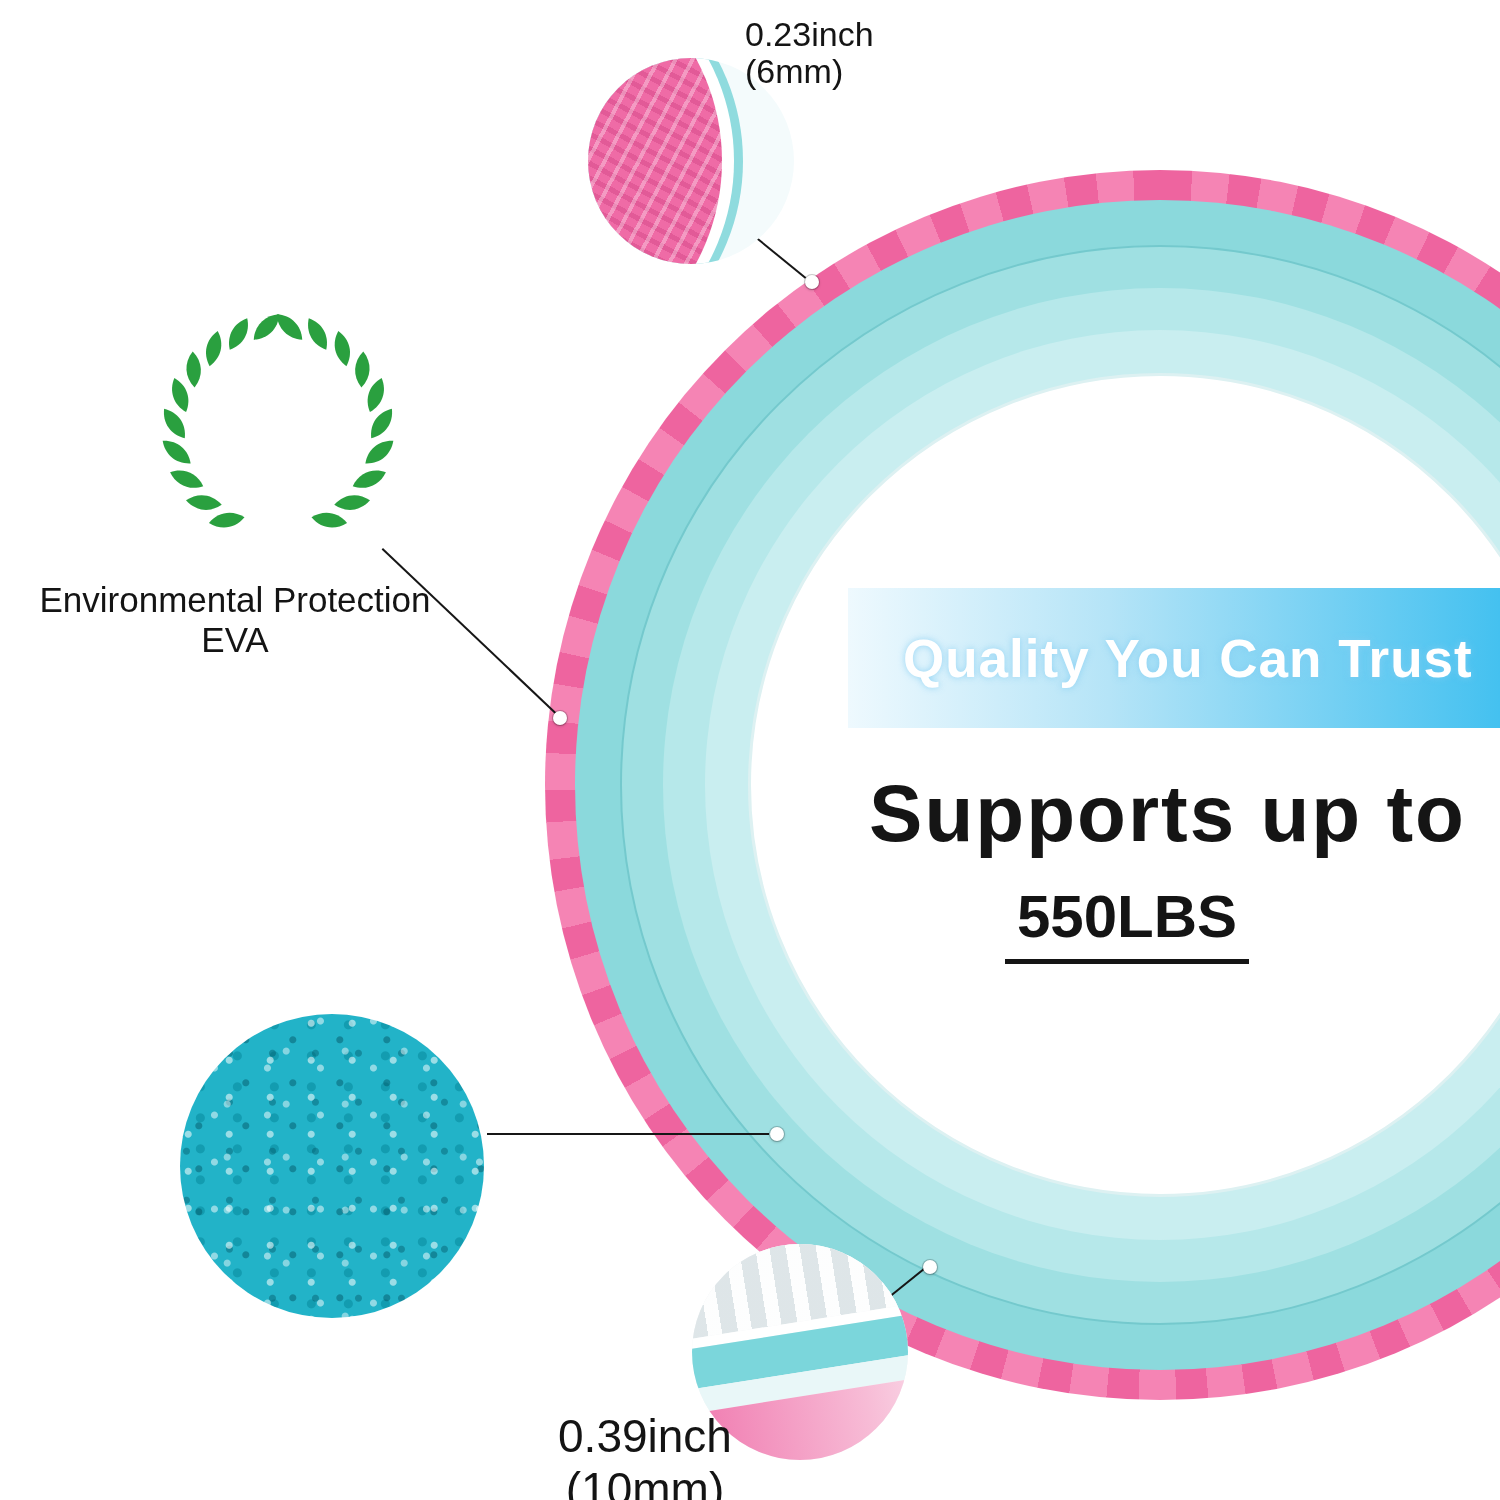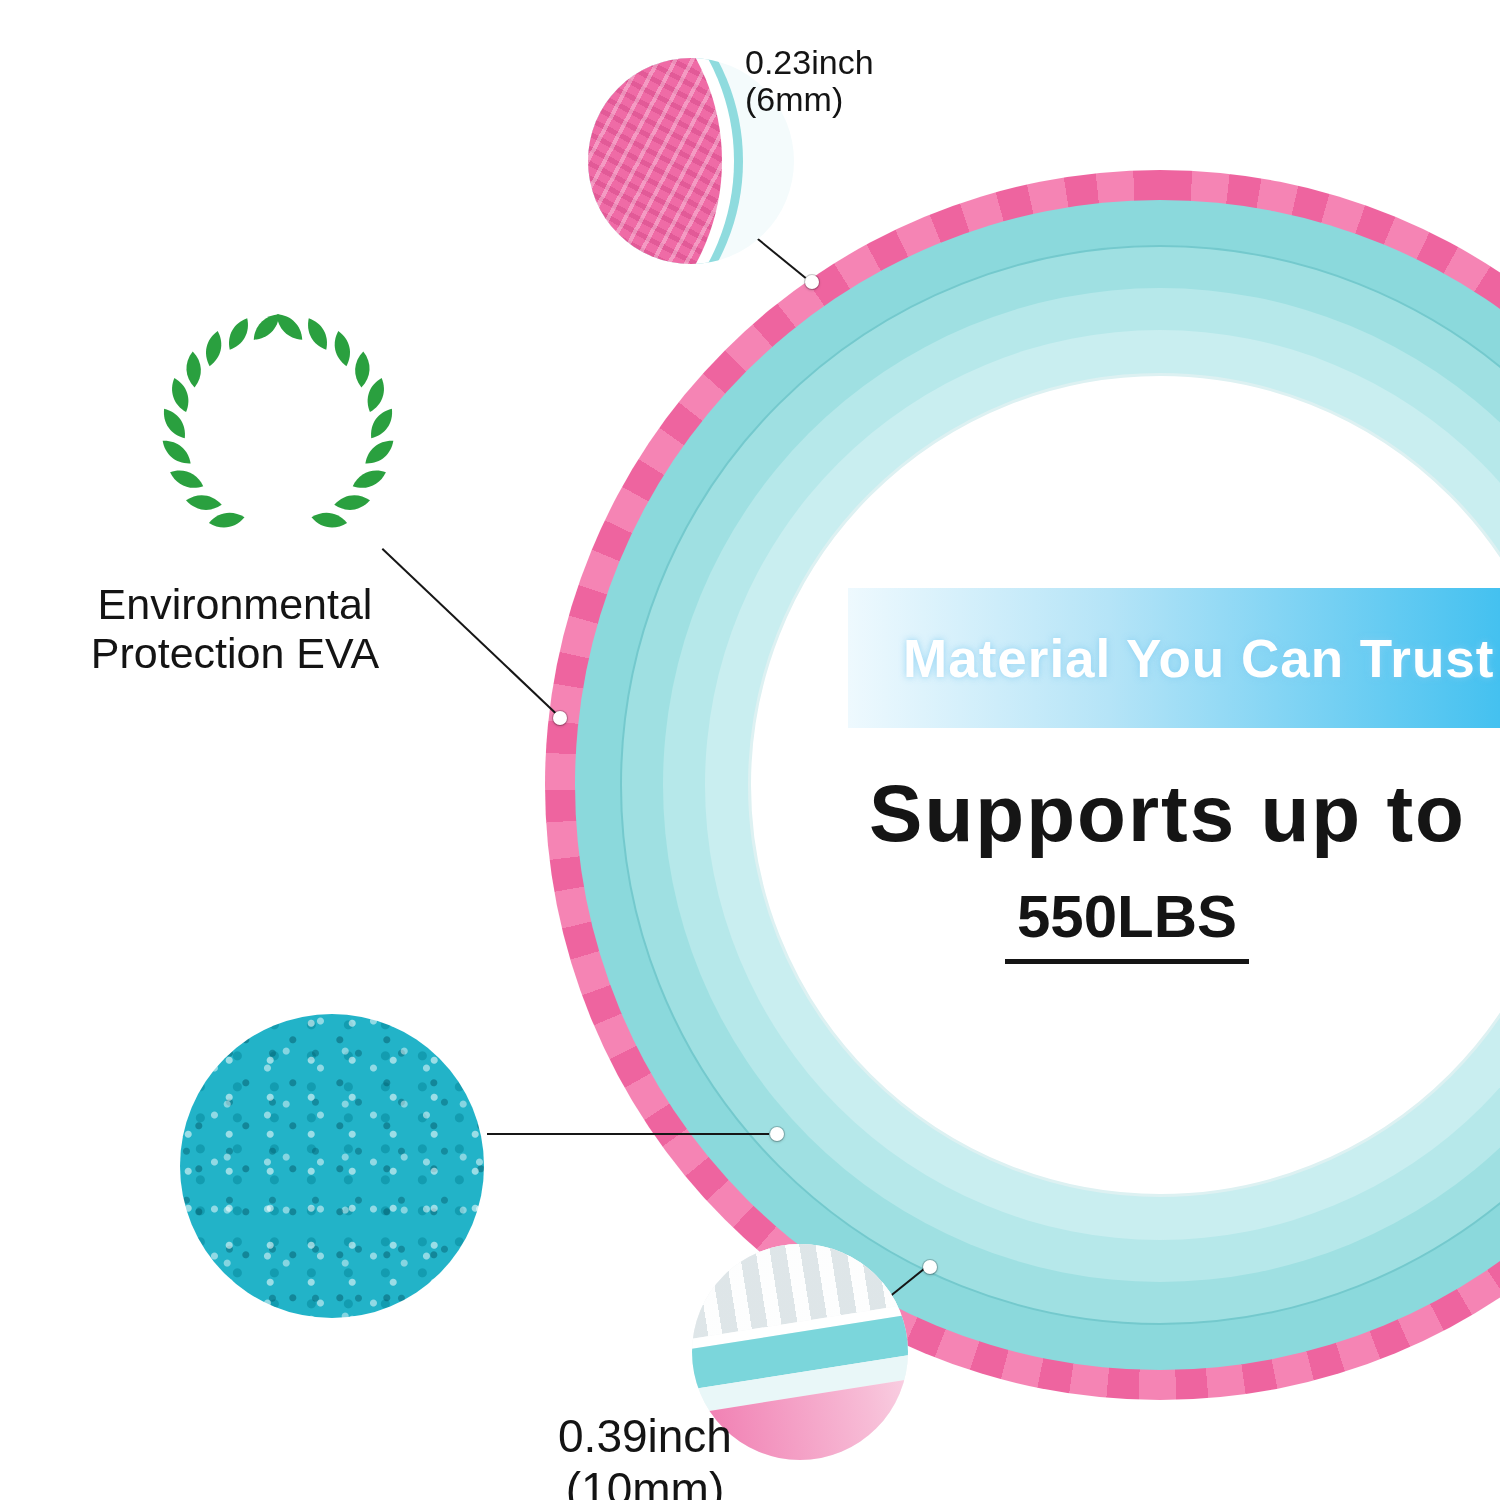--- a/index.html
+++ b/index.html
@@ -66,22 +66,22 @@
       radial-gradient(circle at 65% 15%, rgba(255,255,255,.5) 0 3px, transparent 4px),
       radial-gradient(circle at 40% 60%, rgba(0,80,95,.45) 0 3px, transparent 4px),
       radial-gradient(circle at 80% 70%, rgba(255,255,255,.45) 0 3px, transparent 4px),
       radial-gradient(circle at 15% 80%, rgba(0,80,95,.4) 0 3px, transparent 4px),
       radial-gradient(circle at 55% 35%, rgba(8,140,160,.6) 0 4px, transparent 5px);
     background-size:41px 37px,53px 47px,47px 43px,59px 53px,43px 49px,37px 31px;
   }
   
   .wreath{left:146px;top:298px;width:264px;height:264px;}
   
-  .measure-top{left:745px;top:44px;font-size:34px;line-height:1.1;}
-  .eva-label{left:20px;top:580px;width:430px;text-align:center;font-size:43px;}
+  .measure-top{left:745px;top:16px;font-size:34px;line-height:1.1;}
+  .eva-label{left:20px;top:580px;width:430px;text-align:center;font-size:35px;}
   .abs-label{left:185px;top:948px;width:300px;text-align:center;font-size:35px;}
   .measure-bottom{left:545px;top:1410px;width:200px;text-align:center;font-size:46px;line-height:1.15;}
   
   .banner{
     left:848px;top:588px;width:652px;height:140px;
     background:linear-gradient(90deg,#eef9fe 0%,#b5e4f7 40%,#44c1f0 100%);
     display:flex;align-items:center;padding-left:55px;box-sizing:border-box;
   }
   .banner-text{
     font-size:53px;font-weight:bold;color:#ffffff;letter-spacing:1px;
@@ -166,21 +166,21 @@
 
   <div class="abs eva-label">Environmental Protection EVA</div>
 
 
   <div class="abs measure-bottom">
     <div>0.39inch</div>
     <div>(10mm)</div>
   </div>
 
   <div class="abs banner">
-    <span class="banner-text">Material You Can Trust</span>
+    <span class="banner-text">Quality You Can Trust</span>
   </div>
 
   <div class="abs supports">Supports up to</div>
   <div class="abs weight">
     <span>550LBS</span>
   </div>
 
 </div>
 
 </body></html>

